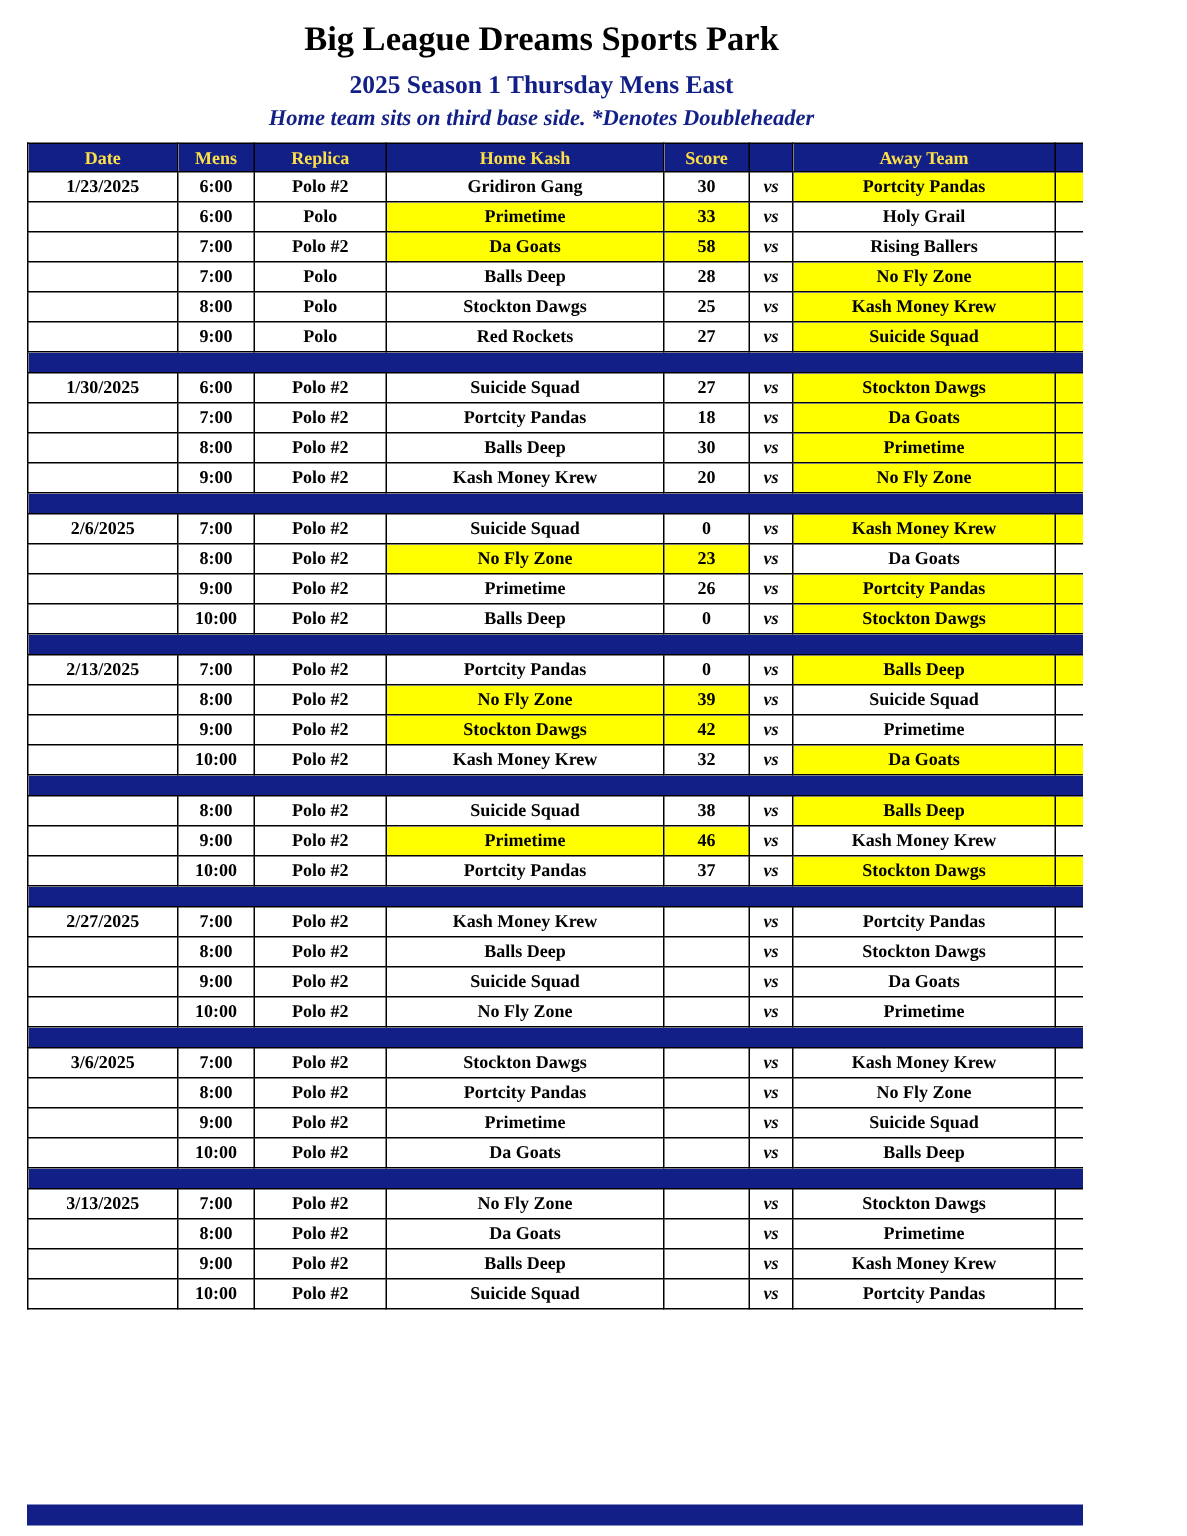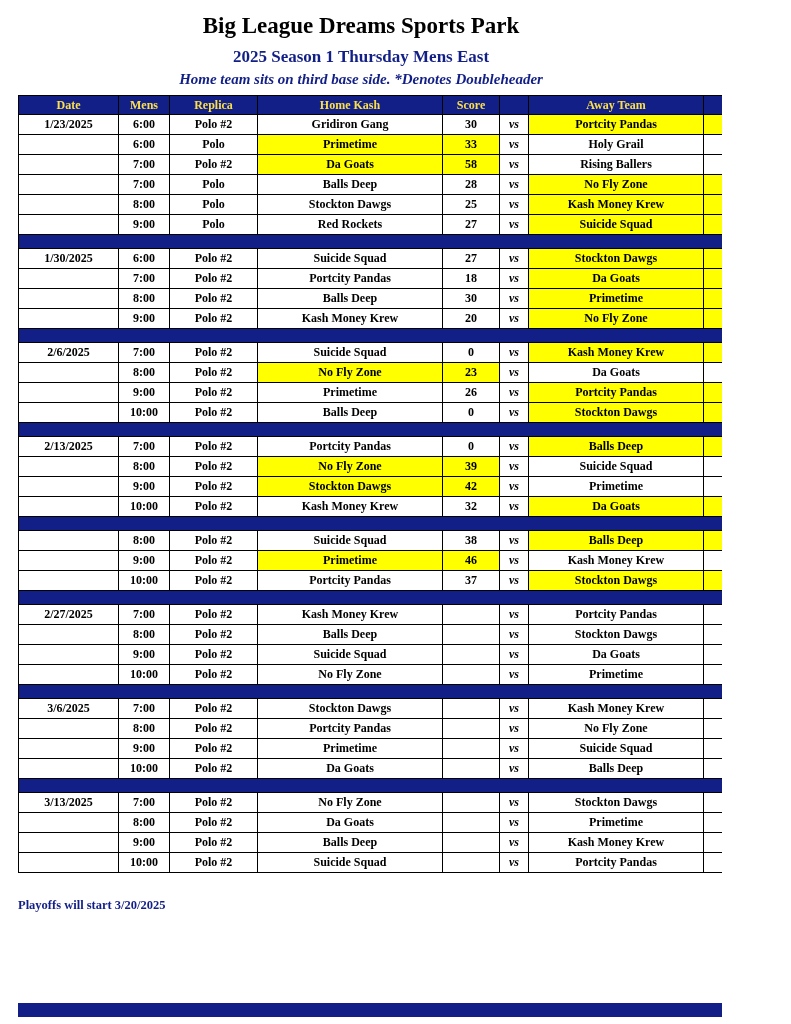--- a/index.html
+++ b/index.html
@@ -441,16 +441,15 @@
           <td class="c-replica">Polo #2</td>
           <td class="c-home">Suicide Squad</td>
           <td class="c-score"></td>
           <td class="c-vs">vs</td>
           <td class="c-away">Portcity Pandas</td>
           <td class="c-score"></td>
         </tr>
       </tbody>
   </table>
 
-  <div class="footer-note">Playoffs will start 3/20/2025</div>
 
   <div class="bottom-bar"></div>
 </div>
 
 </body></html>

